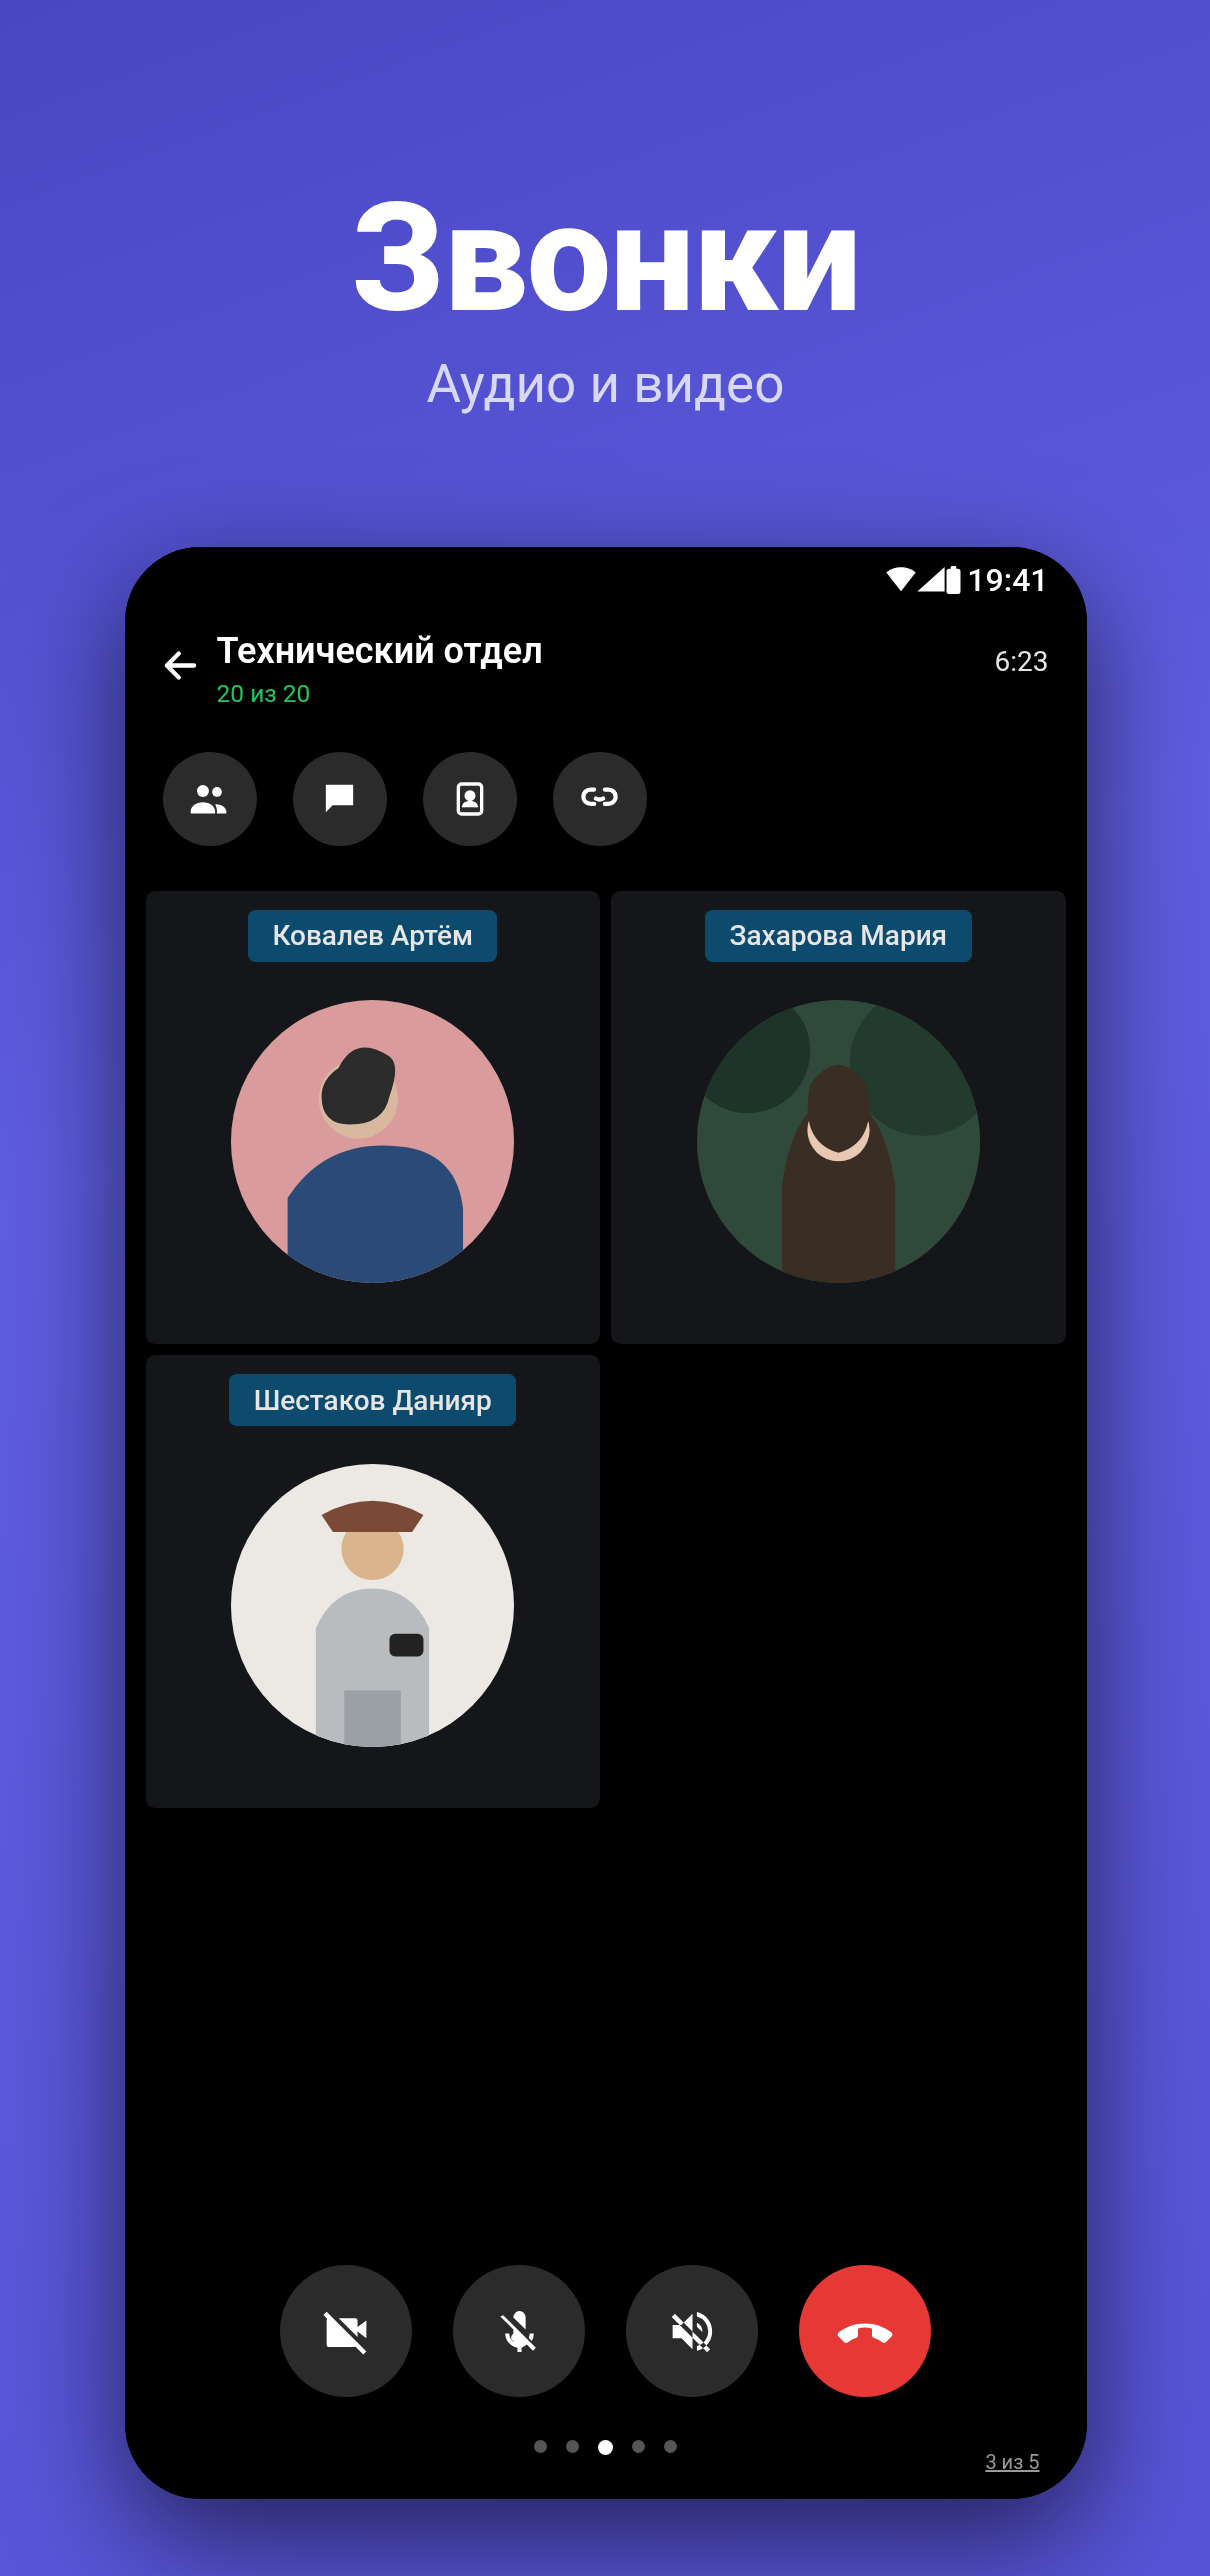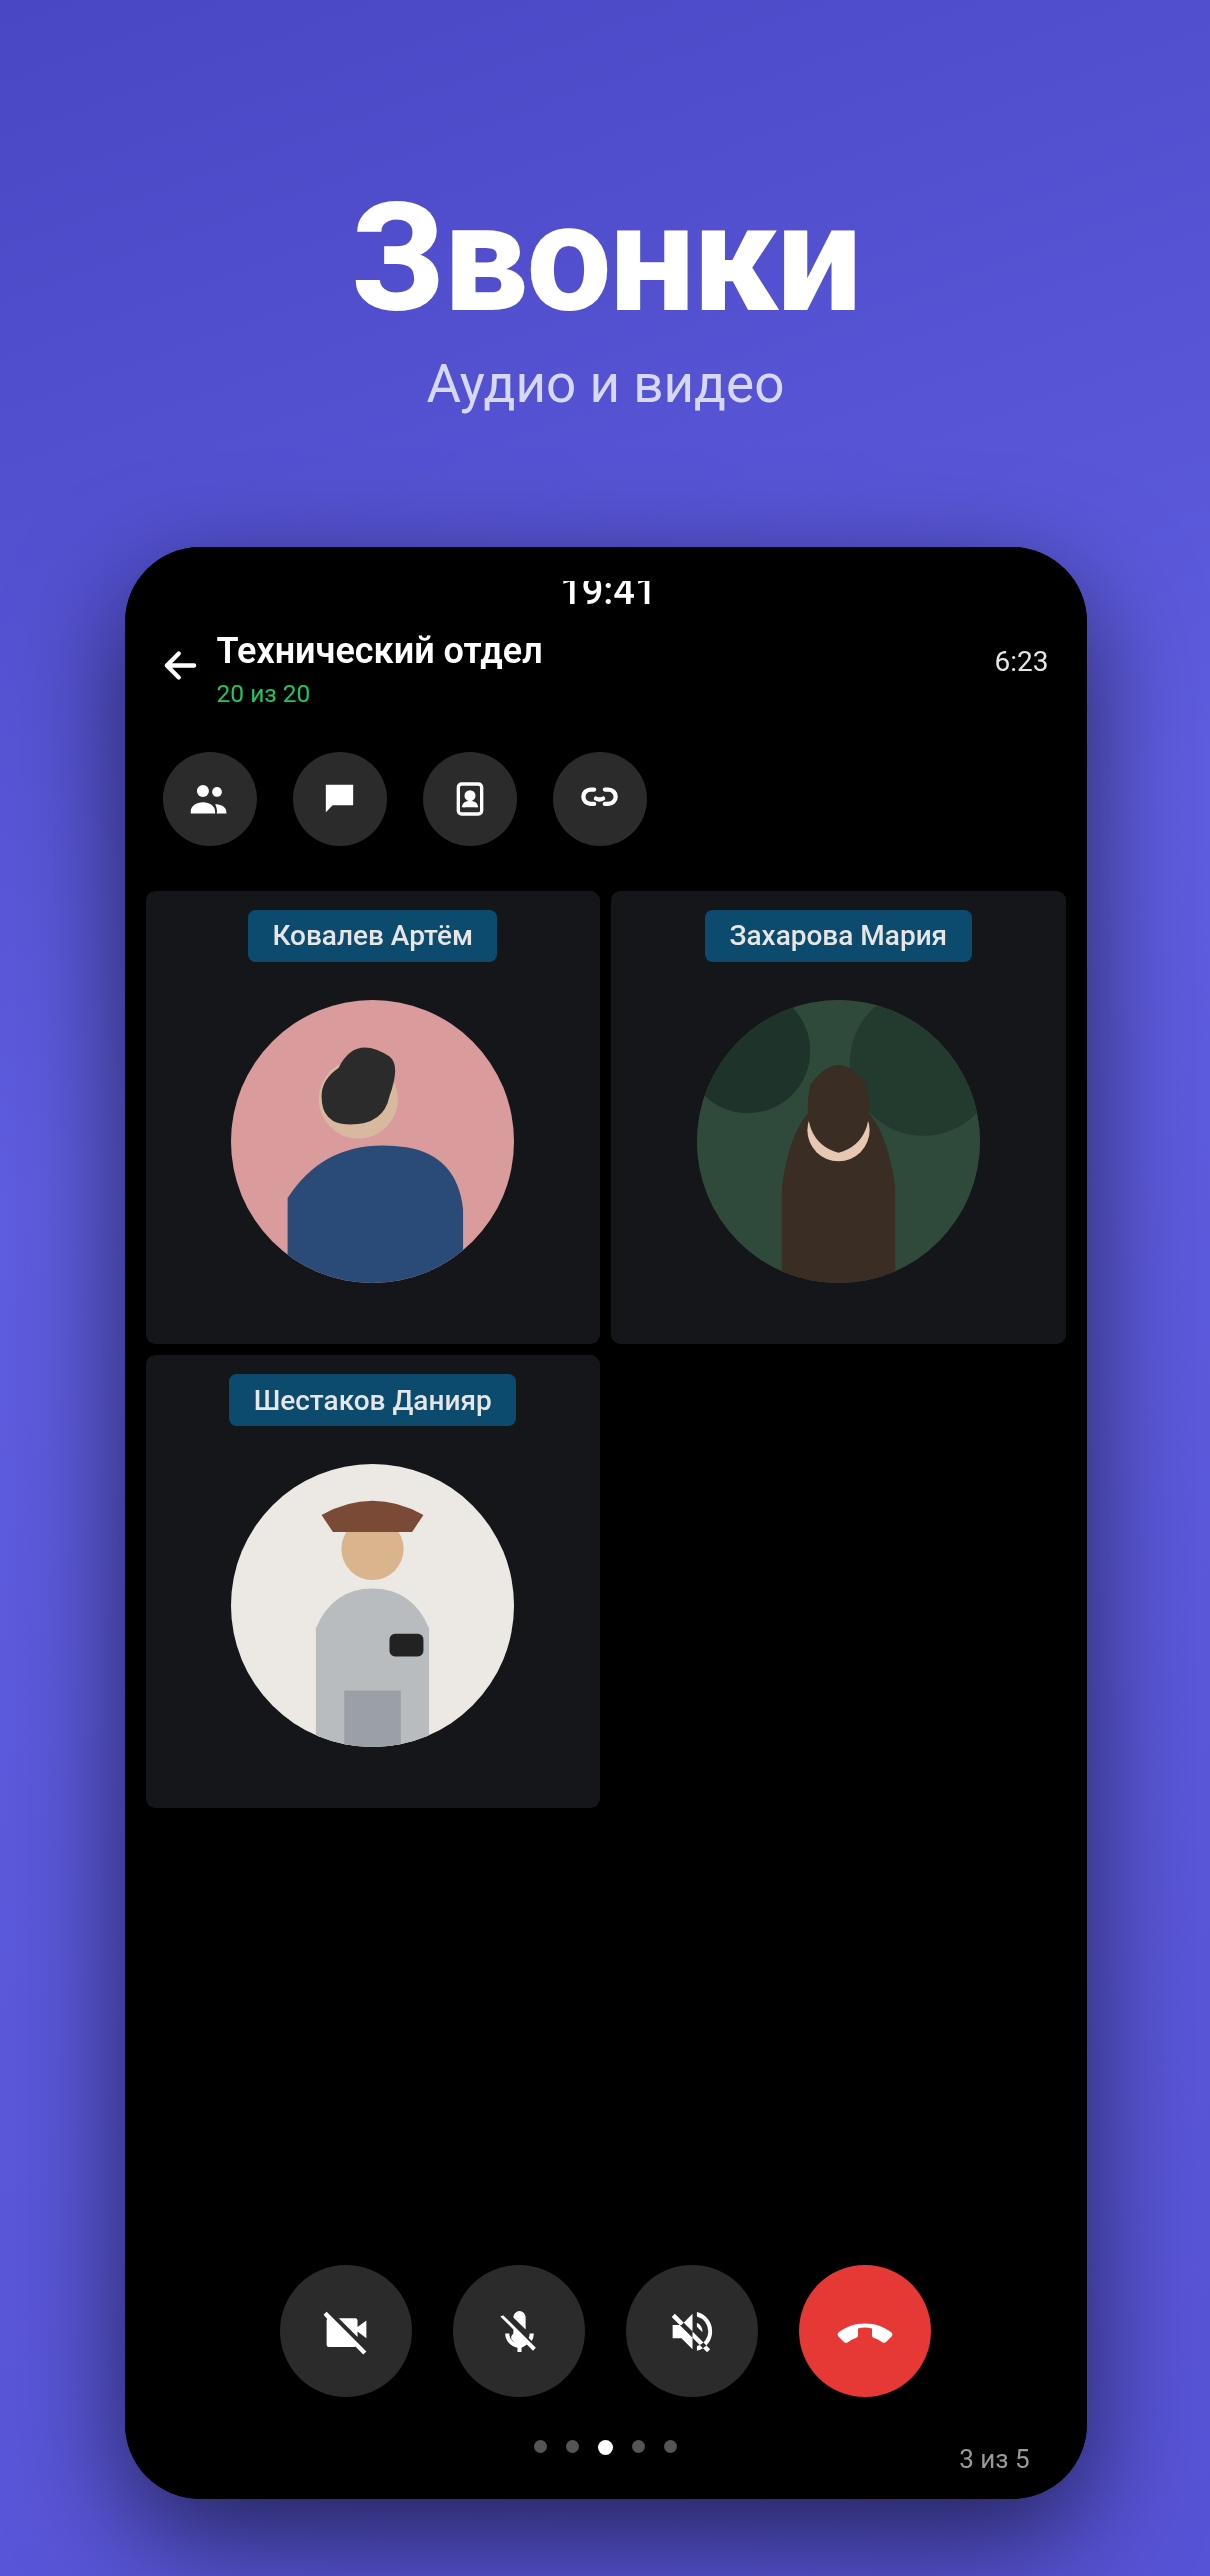--- a/index.html
+++ b/index.html
@@ -47,23 +47,22 @@
   }
 
   
   .status-bar {
     height: 66px;
     display: flex;
     justify-content: flex-end;
     align-items: center;
     gap: 0;
     padding: 0 38px;
-    font-size: 38px;
+    font-size: 32px;
     font-weight: 500;
-    flex-direction: column;
   }
   .stat-icon { display: flex; align-items: center; }
   .status-time { margin-left: 5.7px; }
 
   
   .header {
     display: flex;
     align-items: flex-start;
     padding: 17px 38px 9.4px 26.4px;
   }
@@ -146,22 +145,22 @@
     height: 75px;
     padding: 0 47px 28px;
   }
   .dots { display: flex; gap: 19px; }
   .dot {
     width: 13.2px; height: 13.2px; border-radius: 50%;
     background: #555;
   }
   .dot.active { background: #fff; width: 15px; height: 15px; }
   .page-label {
-    position: absolute; right: 57px; bottom: 24.5px;
-    color: #9a9a9a; font-size: 26px;
+    position: absolute; right: 47px; bottom: 24.5px;
+    color: #9a9a9a; font-size: 20px; text-decoration: underline;
   }
 
   svg { display: block; }
 </style>
 </head>
 <body>
 
 <div class="hero">
   <div class="hero-title">Звонки</div>
   <div class="hero-subtitle">Аудио и видео</div>

